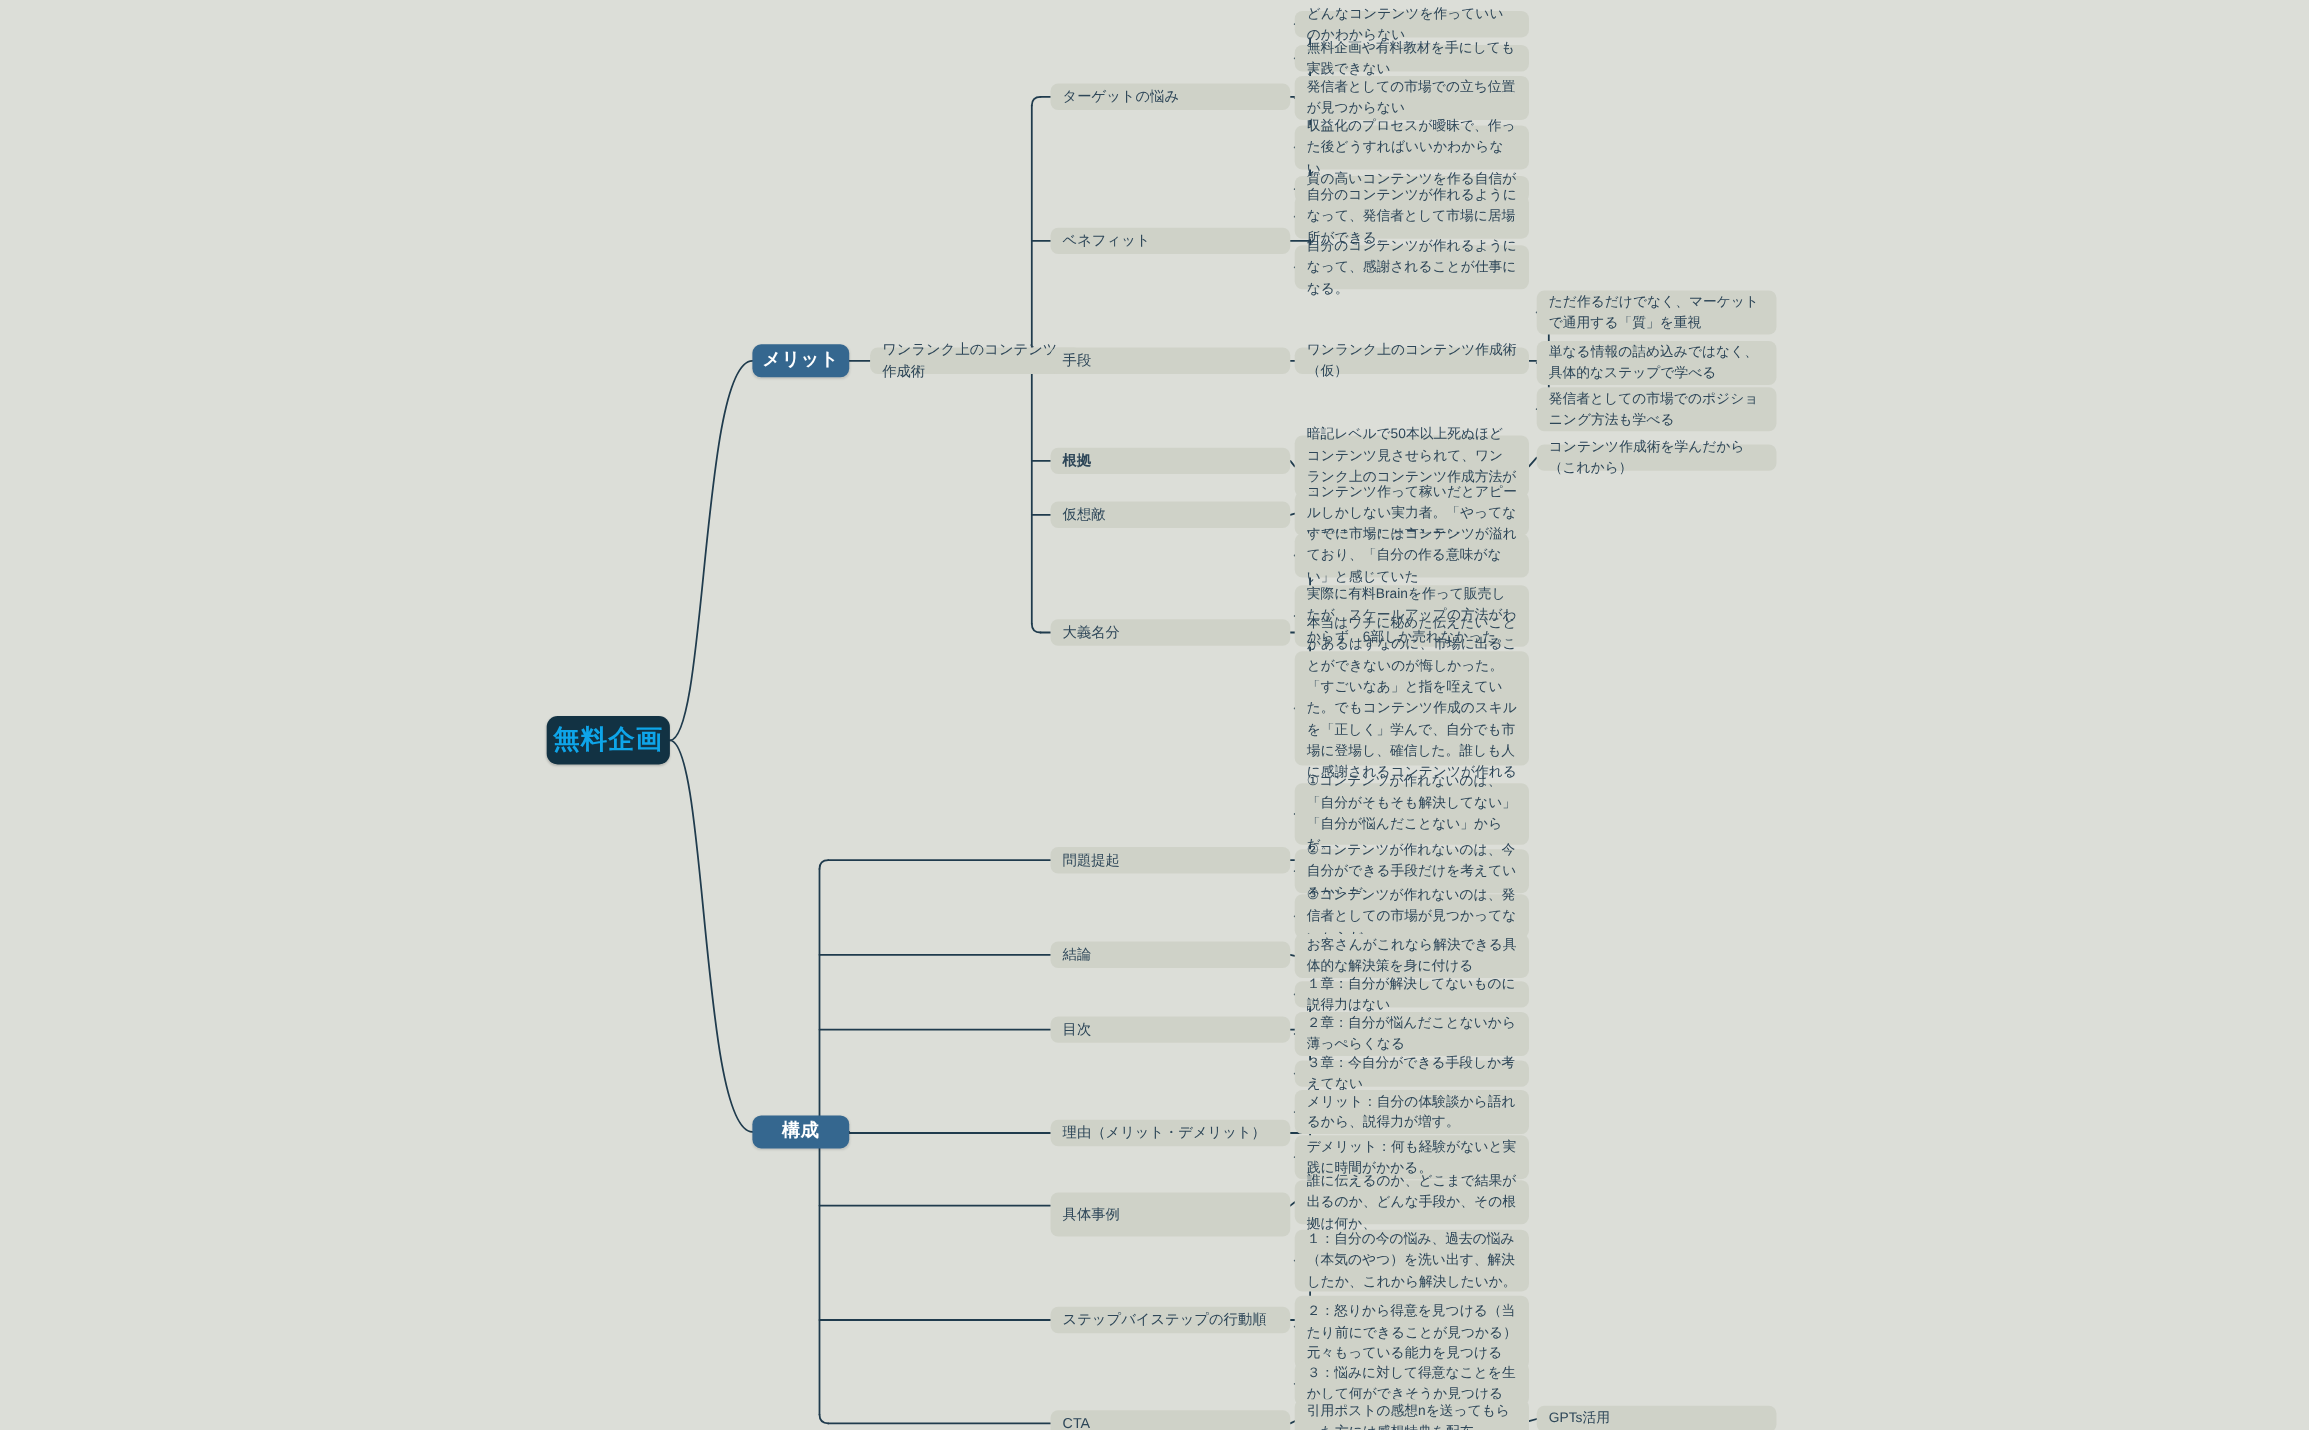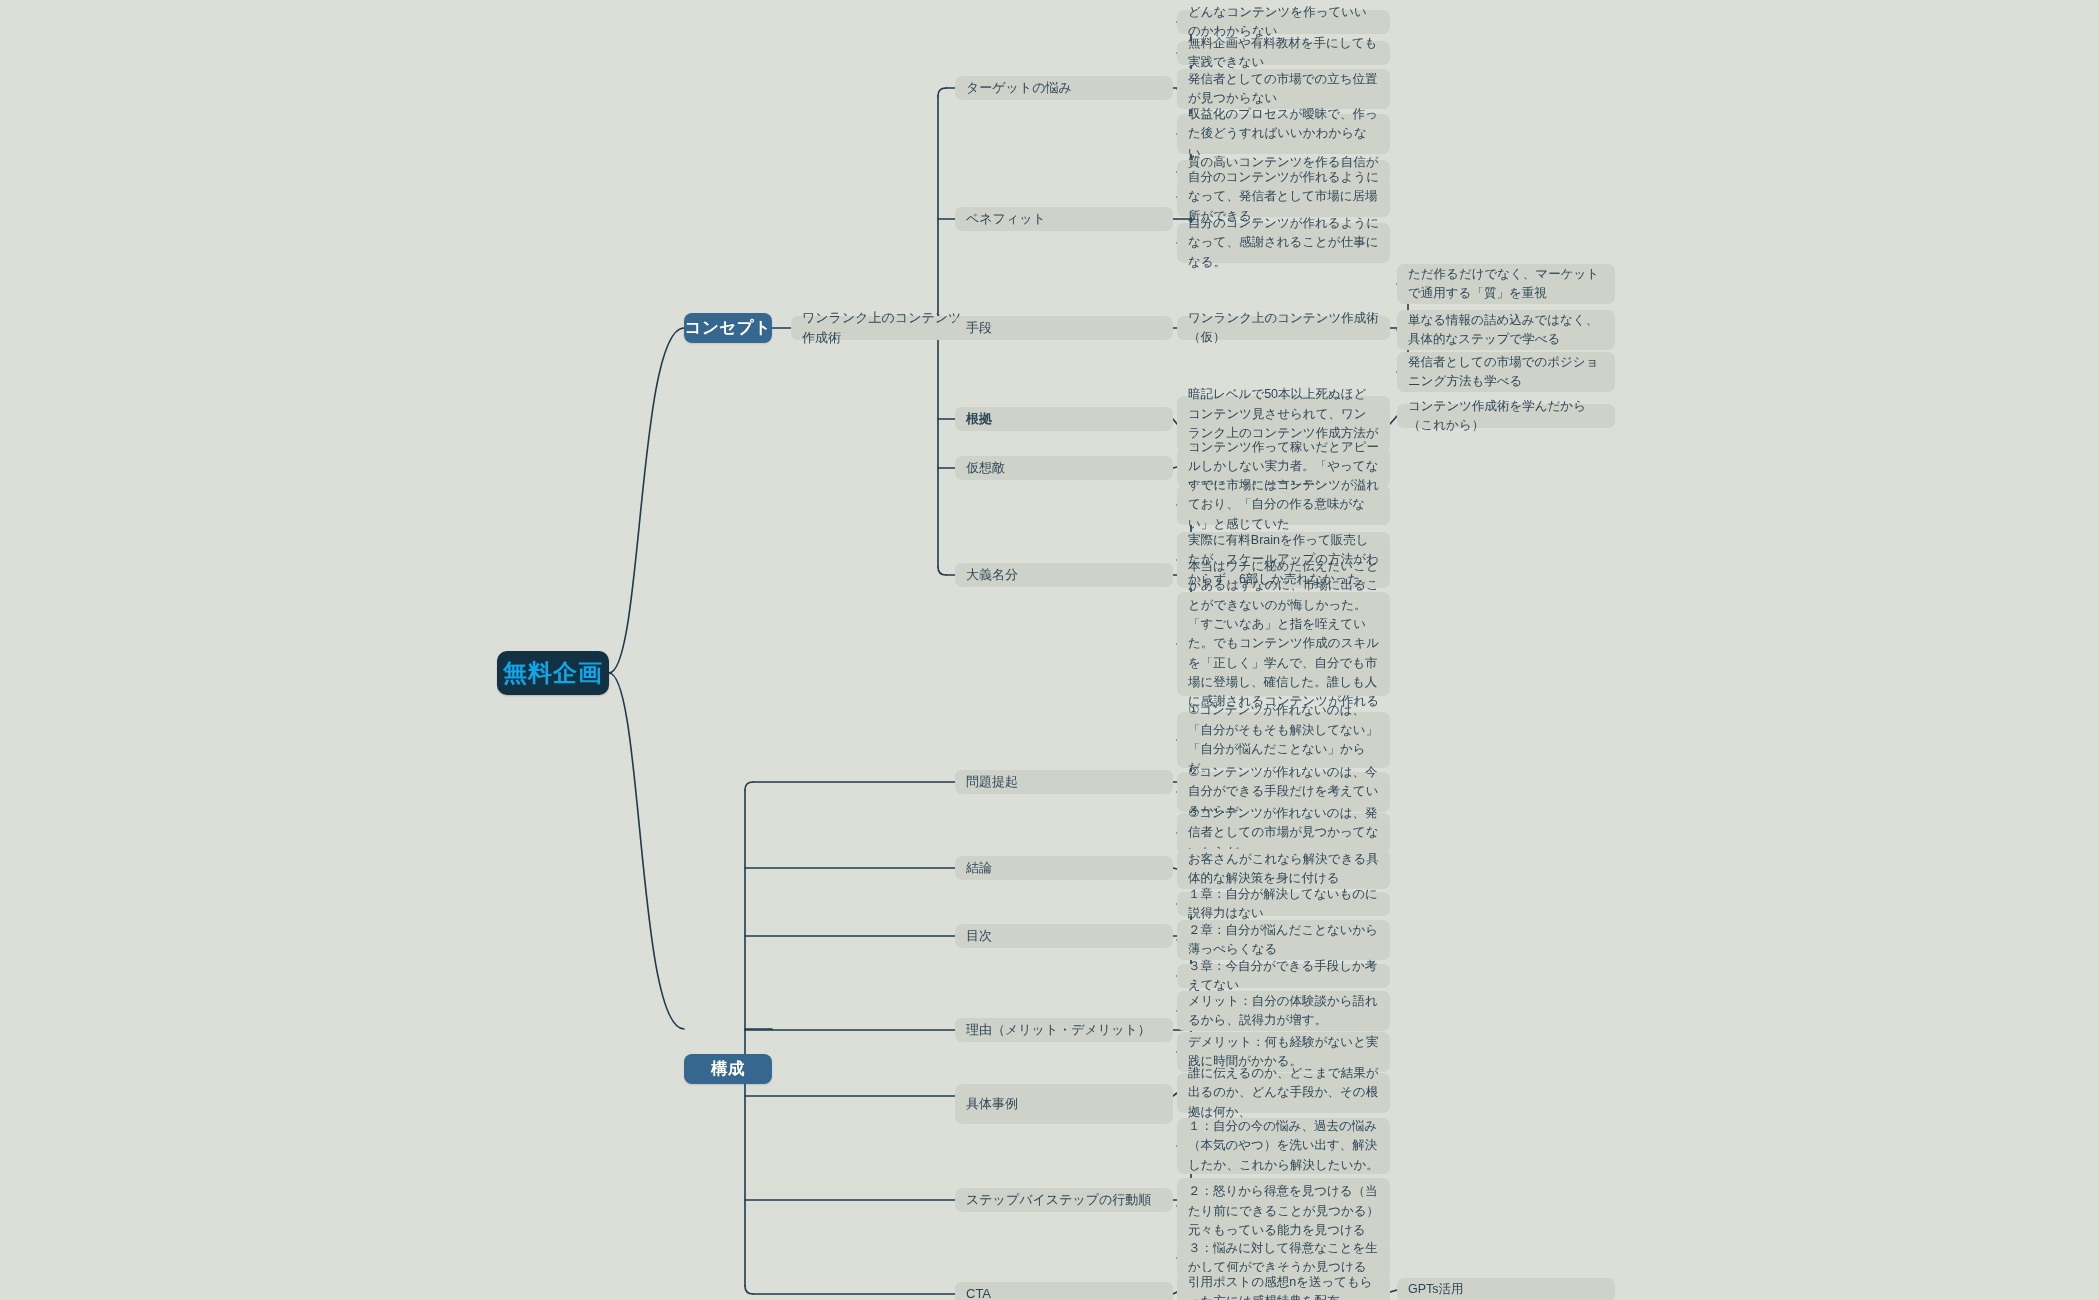--- a/index.html
+++ b/index.html
@@ -143,21 +143,21 @@
       <path d="M 1173 1200 L 1191 1200" fill="none" stroke="#1f3b4d" stroke-width="1.6" stroke-linecap="round"></path>
       <path d="M 1199 1146 L 1177 1146" fill="none" stroke="#1f3b4d" stroke-width="1.6" stroke-linecap="round"></path>
       <path d="M 1191 1206 L 1177 1206" fill="none" stroke="#1f3b4d" stroke-width="1.6" stroke-linecap="round"></path>
       <path d="M 1199 1258 L 1177 1258" fill="none" stroke="#1f3b4d" stroke-width="1.6" stroke-linecap="round"></path>
       <path d="M 753 1294 L 955 1294" fill="none" stroke="#1f3b4d" stroke-width="1.6" stroke-linecap="round"></path>
       <path d="M 1173 1294 L 1177 1292" fill="none" stroke="#1f3b4d" stroke-width="1.6" stroke-linecap="round"></path>
       <path d="M 1390 1292 L 1397 1290" fill="none" stroke="#1f3b4d" stroke-width="1.6" stroke-linecap="round"></path>
     </svg>
   <div id="nodes">
       <div class="node n-root" style="left: 497px; top: 651px; width: 112px; height: 44px;">無料企画</div>
-      <div class="node n-b1" style="left: 684px; top: 313px; width: 88px; height: 30px;">コンセプト</div>
+      <div class="node n-b1" style="left: 684px; top: 313px; width: 88px; height: 30px;">メリット</div>
       <div class="node n-g lvl2" style="left: 791px; top: 316px; width: 192px; height: 24px;">ワンランク上のコンテンツ作成術</div>
       <div class="node n-g lvl2" style="left: 955px; top: 76px; width: 218px; height: 24px;">ターゲットの悩み</div>
       <div class="node n-g" style="left: 1177px; top: 10px; width: 213px; height: 24px;">どんなコンテンツを作っていいのかわからない</div>
       <div class="node n-g" style="left: 1177px; top: 41px; width: 213px; height: 24px;">無料企画や有料教材を手にしても実践できない</div>
       <div class="node n-g" style="left: 1177px; top: 69px; width: 213px; height: 40px;">発信者としての市場での立ち位置が見つからない</div>
       <div class="node n-g" style="left: 1177px; top: 114px; width: 213px; height: 40px;">収益化のプロセスが曖昧で、作った後どうすればいいかわからない</div>
       <div class="node n-g" style="left: 1177px; top: 160px; width: 213px; height: 24px;">質の高いコンテンツを作る自信がない</div>
       <div class="node n-g lvl2" style="left: 955px; top: 207px; width: 218px; height: 24px;">ベネフィット</div>
       <div class="node n-g" style="left: 1177px; top: 177px; width: 213px; height: 40px;">自分のコンテンツが作れるようになって、発信者として市場に居場所ができる。</div>
       <div class="node n-g" style="left: 1177px; top: 223px; width: 213px; height: 40px;">自分のコンテンツが作れるようになって、感謝されることが仕事になる。</div>
@@ -168,21 +168,21 @@
       <div class="node n-g" style="left: 1397px; top: 352px; width: 218px; height: 40px;">発信者としての市場でのポジショニング方法も学べる</div>
       <div class="node n-g lvl2" style="left: 955px; top: 407px; width: 218px; height: 24px; font-weight: bold;">根拠</div>
       <div class="node n-g" style="left: 1177px; top: 396px; width: 213px; height: 56px;">暗記レベルで50本以上死ぬほどコンテンツ見させられて、ワンランク上のコンテンツ作成方法が身についてしまったから。</div>
       <div class="node n-g" style="left: 1397px; top: 404px; width: 218px; height: 24px;">コンテンツ作成術を学んだから（これから）</div>
       <div class="node n-g lvl2" style="left: 955px; top: 456px; width: 218px; height: 24px;">仮想敵</div>
       <div class="node n-g" style="left: 1177px; top: 447px; width: 213px; height: 40px;">コンテンツ作って稼いだとアピールしかしない実力者。「やってないだけ」としか言わない。</div>
       <div class="node n-g lvl2" style="left: 955px; top: 563px; width: 218px; height: 24px;">大義名分</div>
       <div class="node n-g" style="left: 1177px; top: 485px; width: 213px; height: 40px;">すでに市場にはコンテンツが溢れており、「自分の作る意味がない」と感じていた</div>
       <div class="node n-g" style="left: 1177px; top: 532px; width: 213px; height: 56px;">実際に有料Brainを作って販売したが、スケールアップの方法がわからず、6部しか売れなかった。</div>
       <div class="node n-g" style="left: 1177px; top: 592px; width: 213px; height: 104px;">本当はウチに秘めた伝えたいことがあるはずなのに、市場に出ることができないのが悔しかった。「すごいなあ」と指を咥えていた。でもコンテンツ作成のスキルを「正しく」学んで、自分でも市場に登場し、確信した。誰しも人に感謝されるコンテンツが作れると。</div>
-      <div class="node n-b1" style="left: 684px; top: 1014px; width: 88px; height: 30px; margin-top: 40px;">構成</div>
+      <div class="node n-b1" style="left: 684px; top: 1014px; width: 88px; height: 30px;">構成</div>
       <div class="node n-g lvl2" style="left: 955px; top: 770px; width: 218px; height: 24px;">問題提起</div>
       <div class="node n-g" style="left: 1177px; top: 712px; width: 213px; height: 56px;">①コンテンツが作れないのは、「自分がそもそも解決してない」「自分が悩んだことない」からだ。</div>
       <div class="node n-g" style="left: 1177px; top: 772px; width: 213px; height: 40px;">②コンテンツが作れないのは、今自分ができる手段だけを考えているからだ。</div>
       <div class="node n-g" style="left: 1177px; top: 813px; width: 213px; height: 40px;">③コンテンツが作れないのは、発信者としての市場が見つかってないからだ</div>
       <div class="node n-g lvl2" style="left: 955px; top: 856px; width: 218px; height: 24px;">結論</div>
       <div class="node n-g" style="left: 1177px; top: 849px; width: 213px; height: 40px;">お客さんがこれなら解決できる具体的な解決策を身に付ける</div>
       <div class="node n-g lvl2" style="left: 955px; top: 924px; width: 218px; height: 24px;">目次</div>
       <div class="node n-g" style="left: 1177px; top: 892px; width: 213px; height: 24px;">１章：自分が解決してないものに説得力はない</div>
       <div class="node n-g" style="left: 1177px; top: 920px; width: 213px; height: 40px;">２章：自分が悩んだことないから薄っぺらくなる</div>
       <div class="node n-g" style="left: 1177px; top: 964px; width: 213px; height: 24px;">３章：今自分ができる手段しか考えてない</div>

